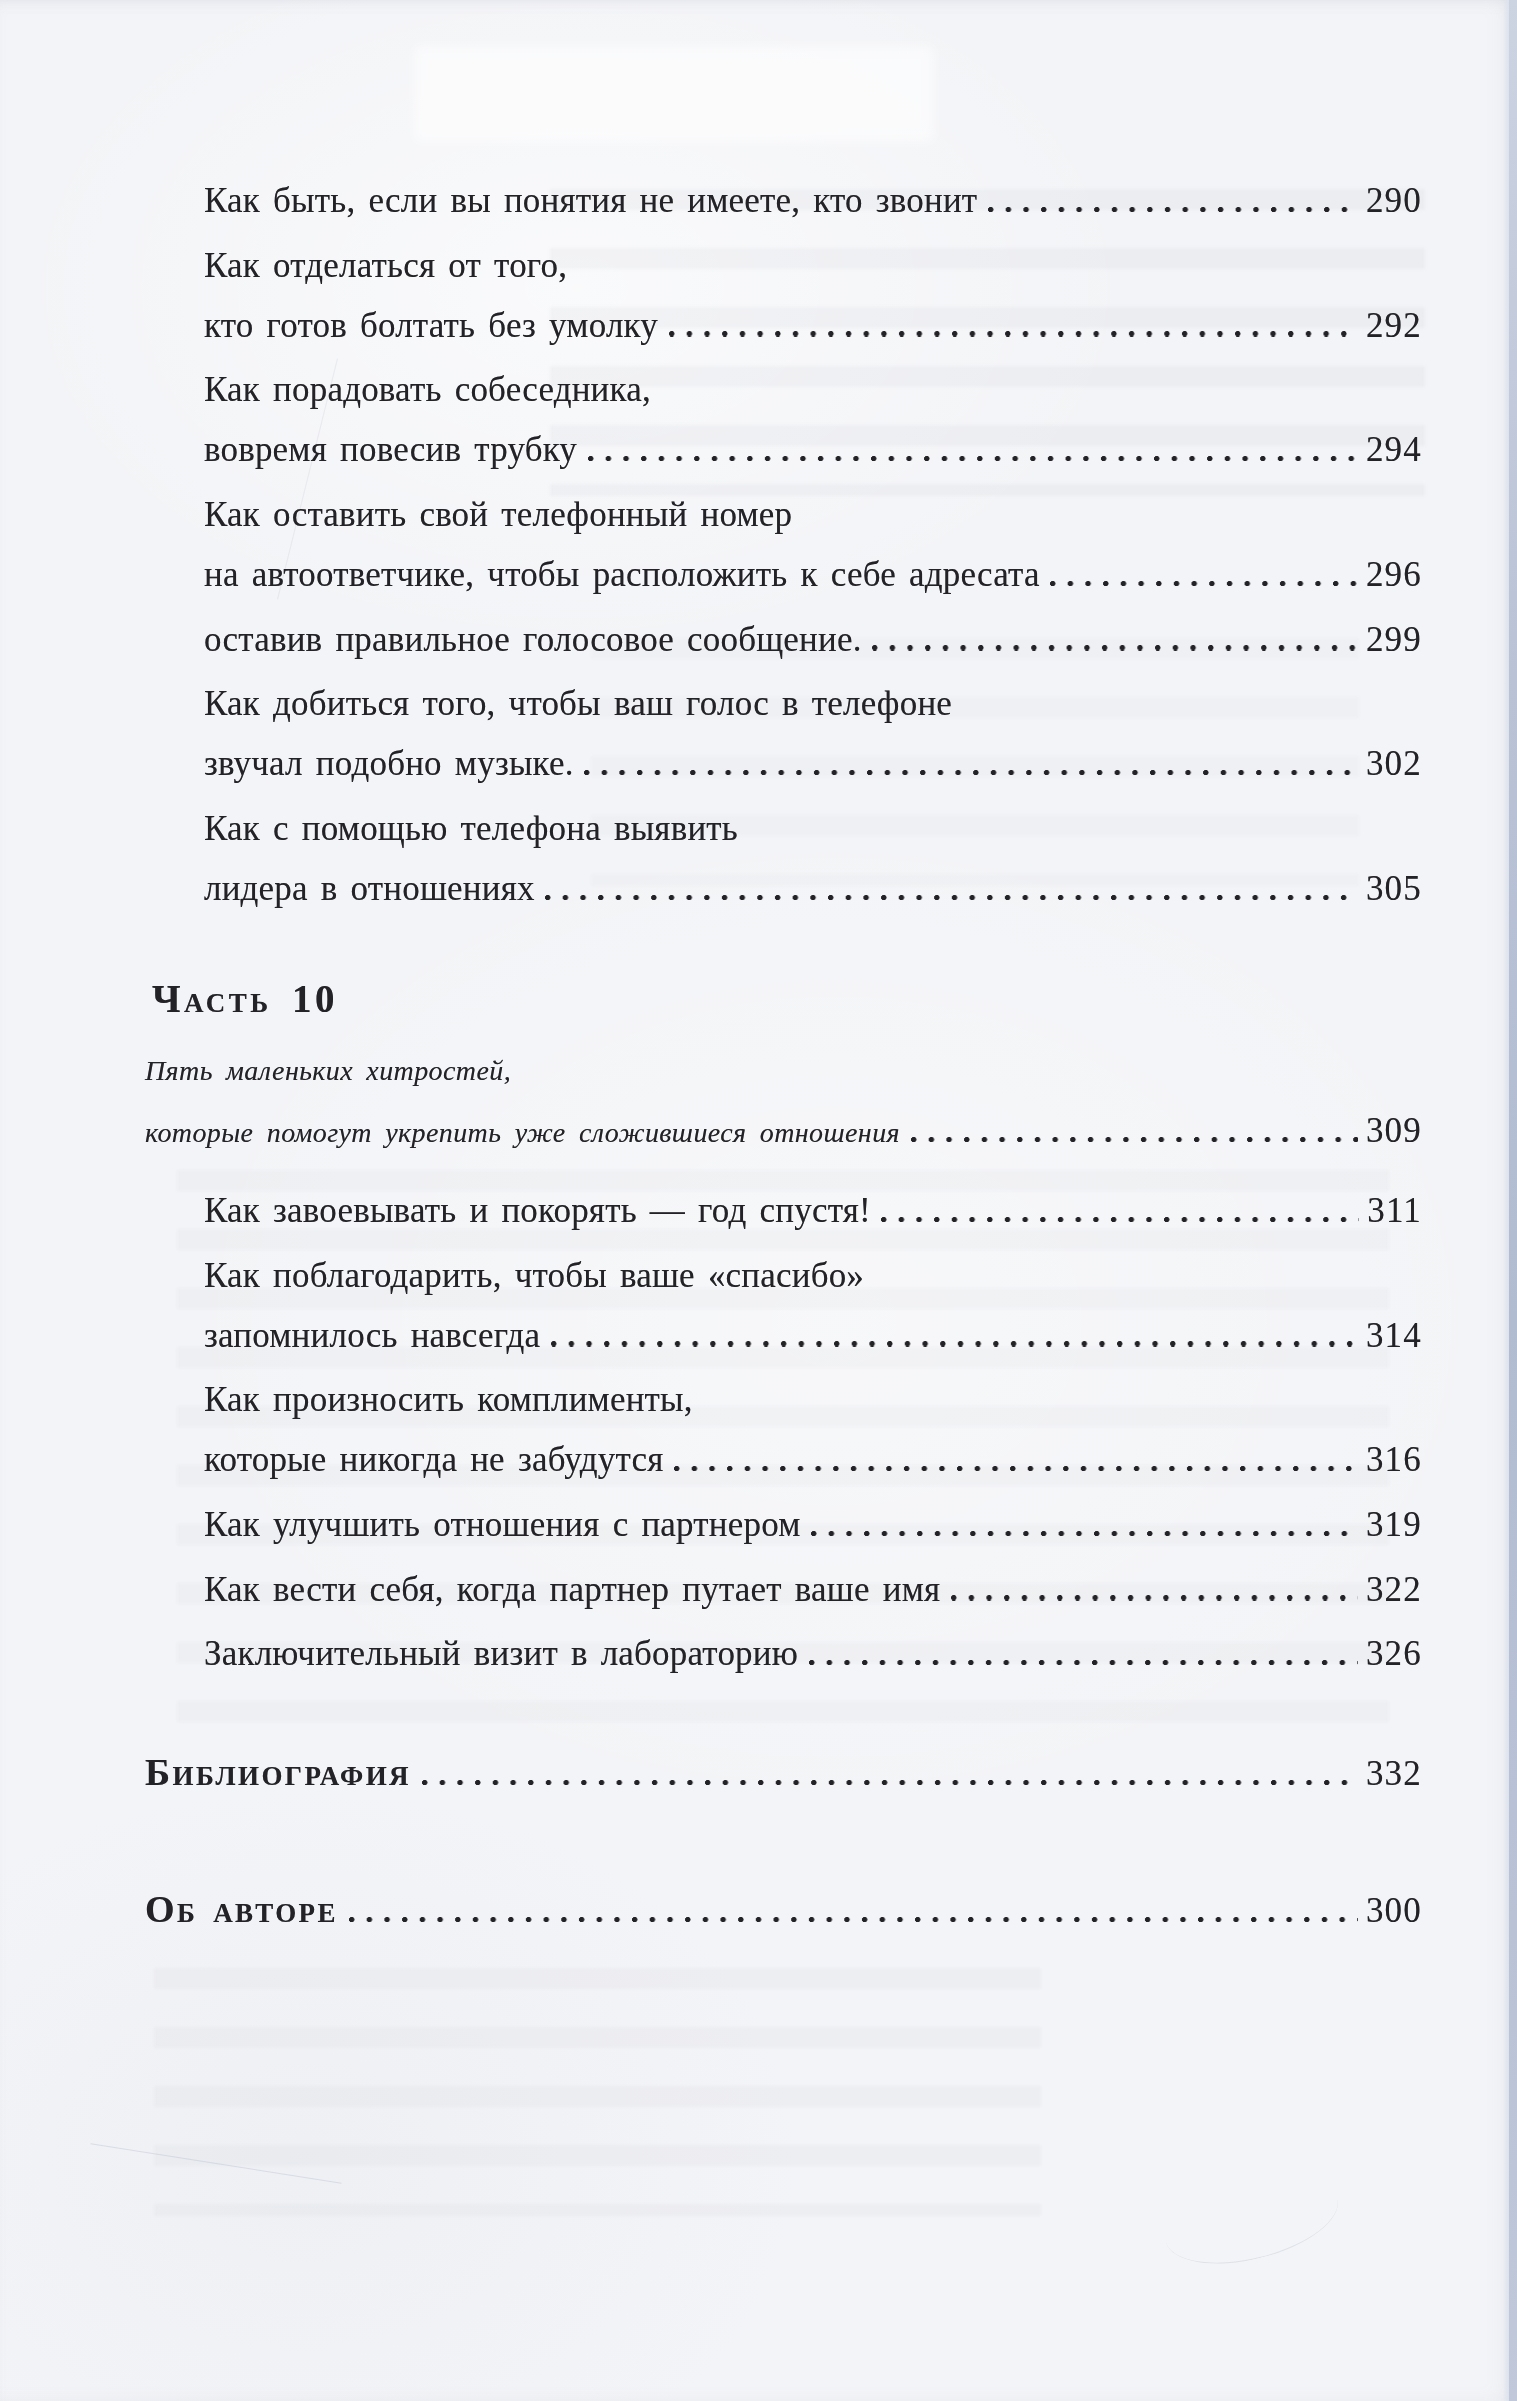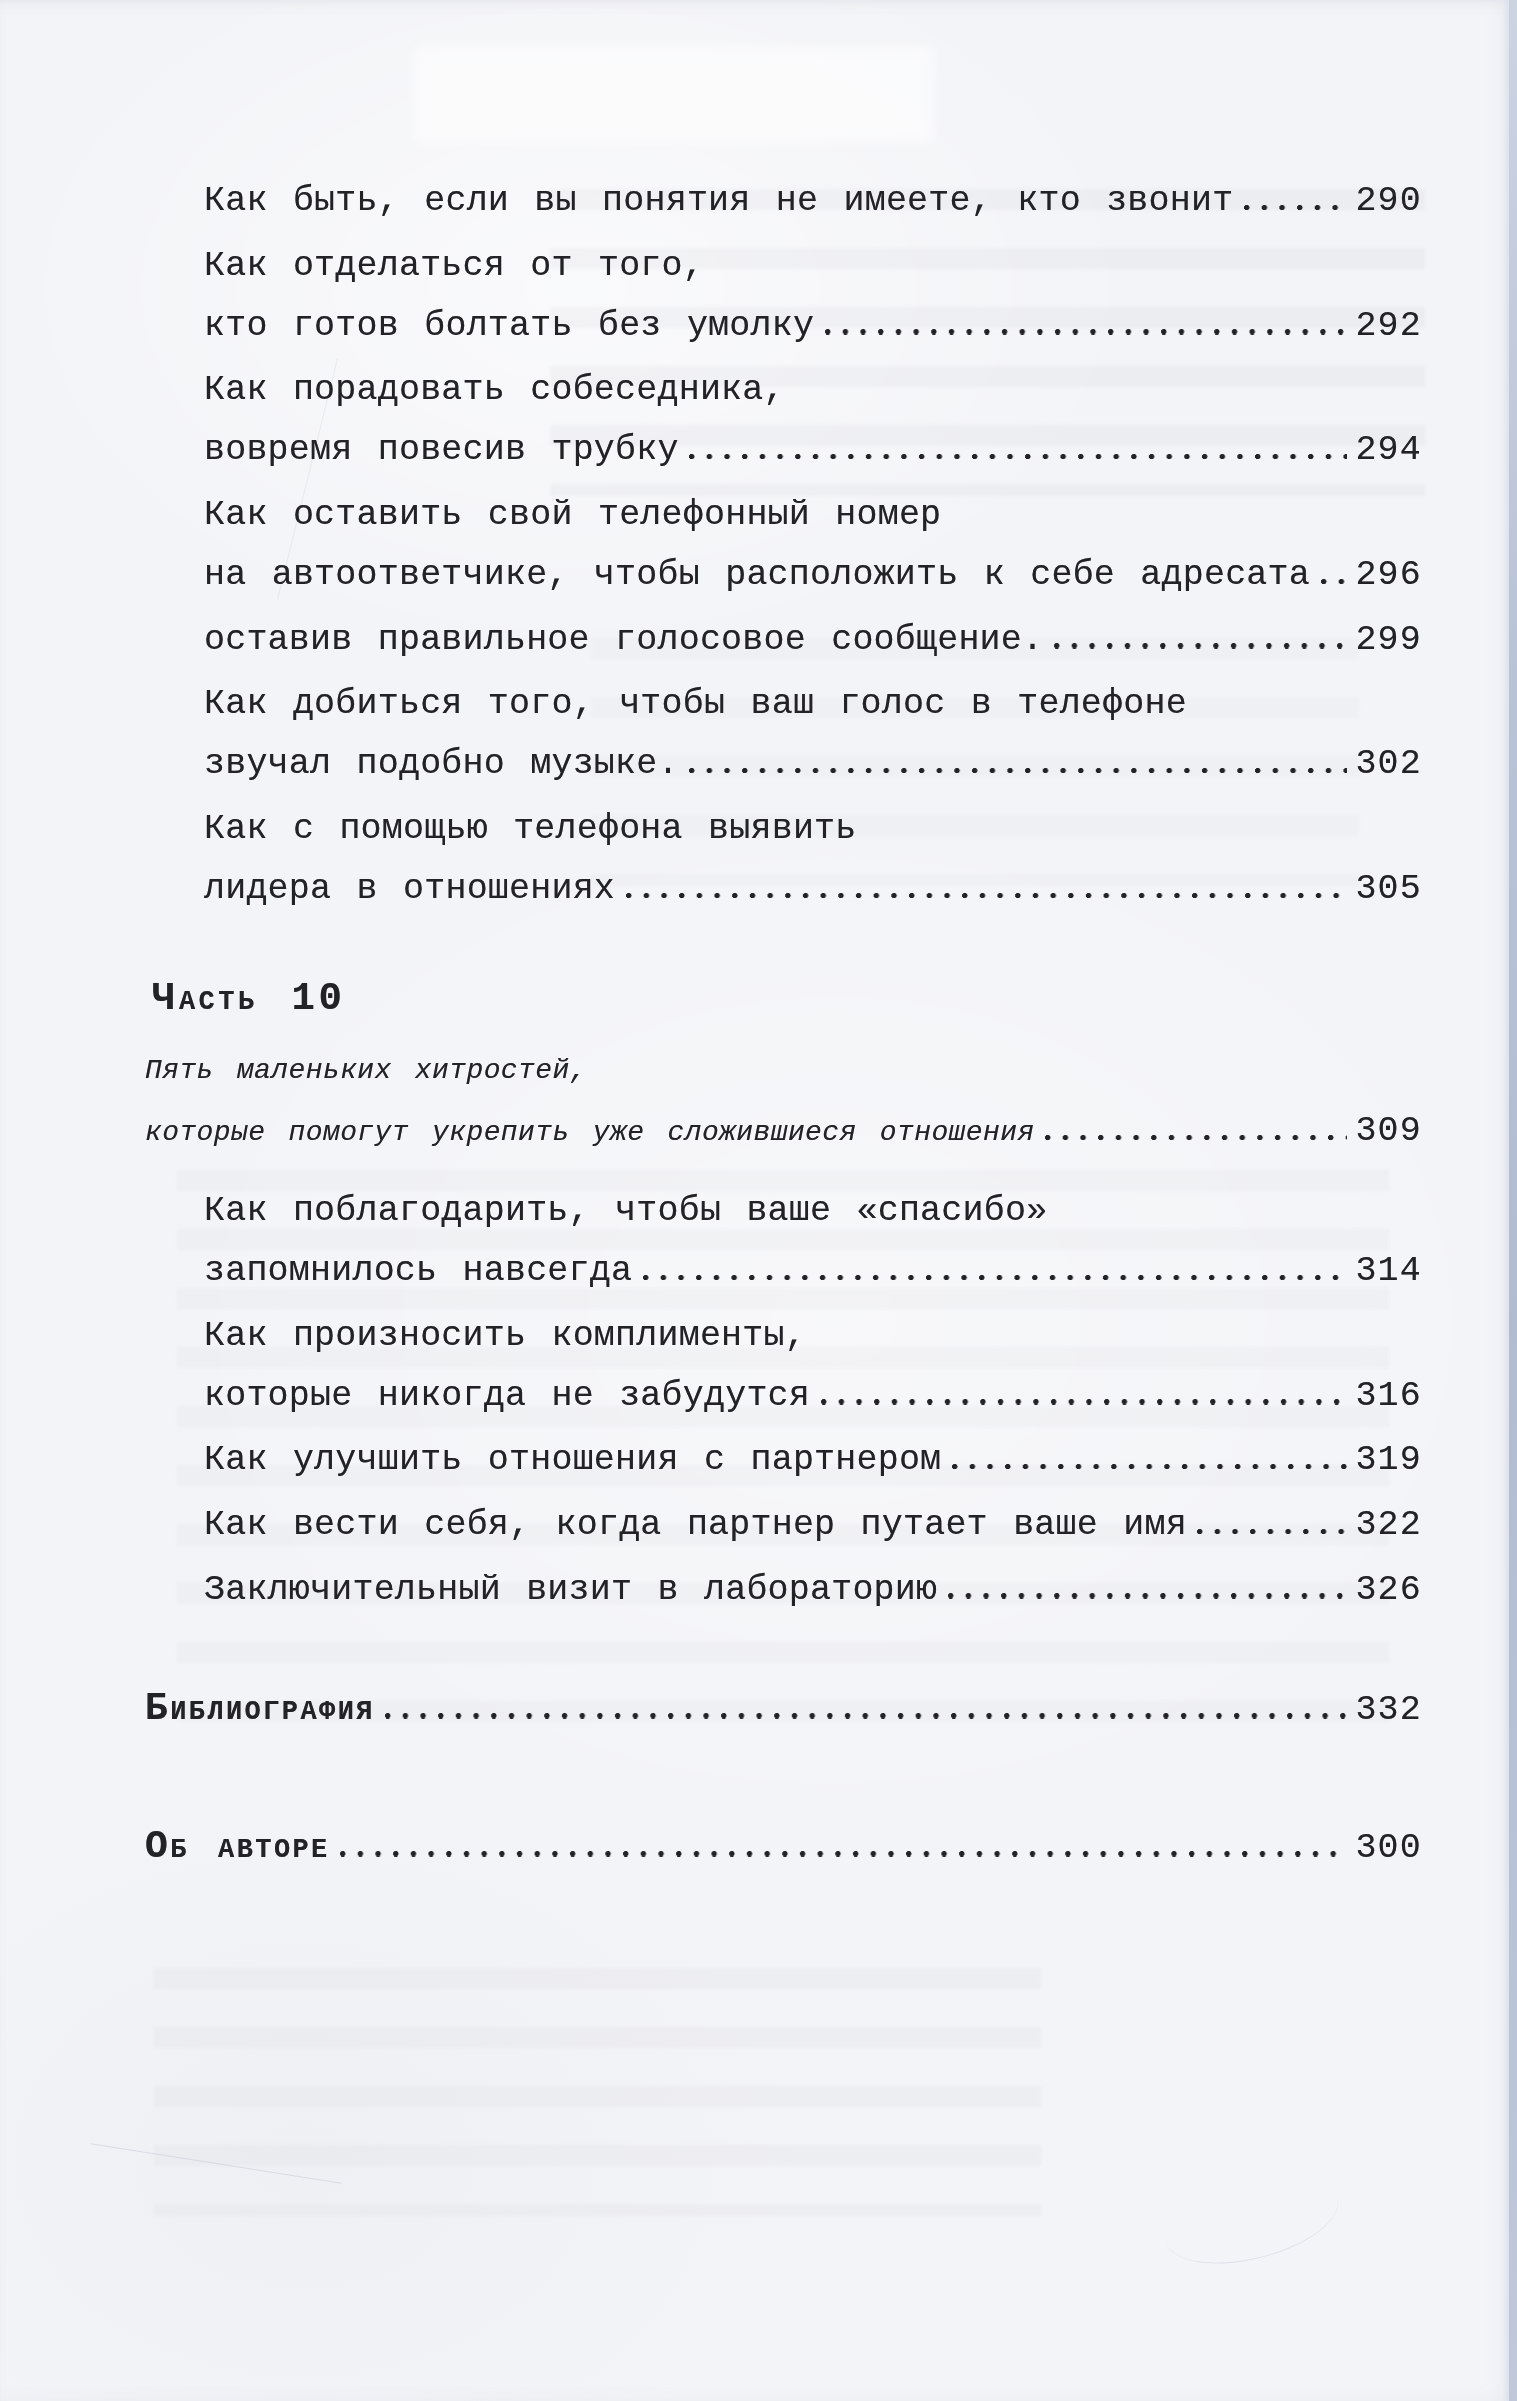--- a/index.html
+++ b/index.html
@@ -14,21 +14,20 @@
     background:#e8eaef;
   }
   .page{
     position:relative;width:1517px;height:2401px;overflow:hidden;
     background:
       radial-gradient(827px 532px at 38% 12%, rgba(255,255,255,.55), rgba(255,255,255,0) 70%),
       radial-gradient(946px 709px at 55% 55%, rgba(255,255,255,.35), rgba(255,255,255,0) 75%),
       radial-gradient(709px 532px at 20% 90%, rgba(235,237,242,.6), rgba(235,237,242,0) 70%),
       var(--paper);
     box-shadow:inset -16.5px 0 27px -14px rgba(140,152,178,.28), inset 0 8.3px 17.7px -13px rgba(160,168,188,.25);
-    font-family:Liberation Mono, monospace;
   }
   
   .edge-strip{
     position:absolute;top:0;right:0;width:8.3px;height:100%;
     background:linear-gradient(to bottom,#ccd3e1 0%,#bac3d6 28%,var(--edge) 55%,#c0c8da 100%);
   }
   .edge-strip-soft{
     position:absolute;top:0;right:8.3px;width:5.3px;height:100%;
     background:linear-gradient(to right,rgba(223,227,236,0),#dde2ec);
   }
@@ -178,20 +177,27 @@
       <div class="line subtitle">
         <span class="t">которые помогут укрепить уже сложившиеся отношения</span>
         <span class="leader"></span>
         <span class="pg">309</span>
       </div>
     </section>
 
     <section id="entries10" class="entries10">
         <div class="entry">
           <div class="line">
+            <span class="t">Как завоевывать и покорять — год спустя!</span>
+            <span class="leader"></span>
+            <span class="pg">311</span>
+          </div>
+        </div>
+        <div class="entry">
+          <div class="line">
             <span class="t">Как поблагодарить, чтобы ваше «спасибо»</span>
           </div>
           <div class="line">
             <span class="t">запомнилось навсегда</span>
             <span class="leader"></span>
             <span class="pg">314</span>
           </div>
         </div>
         <div class="entry">
           <div class="line">

